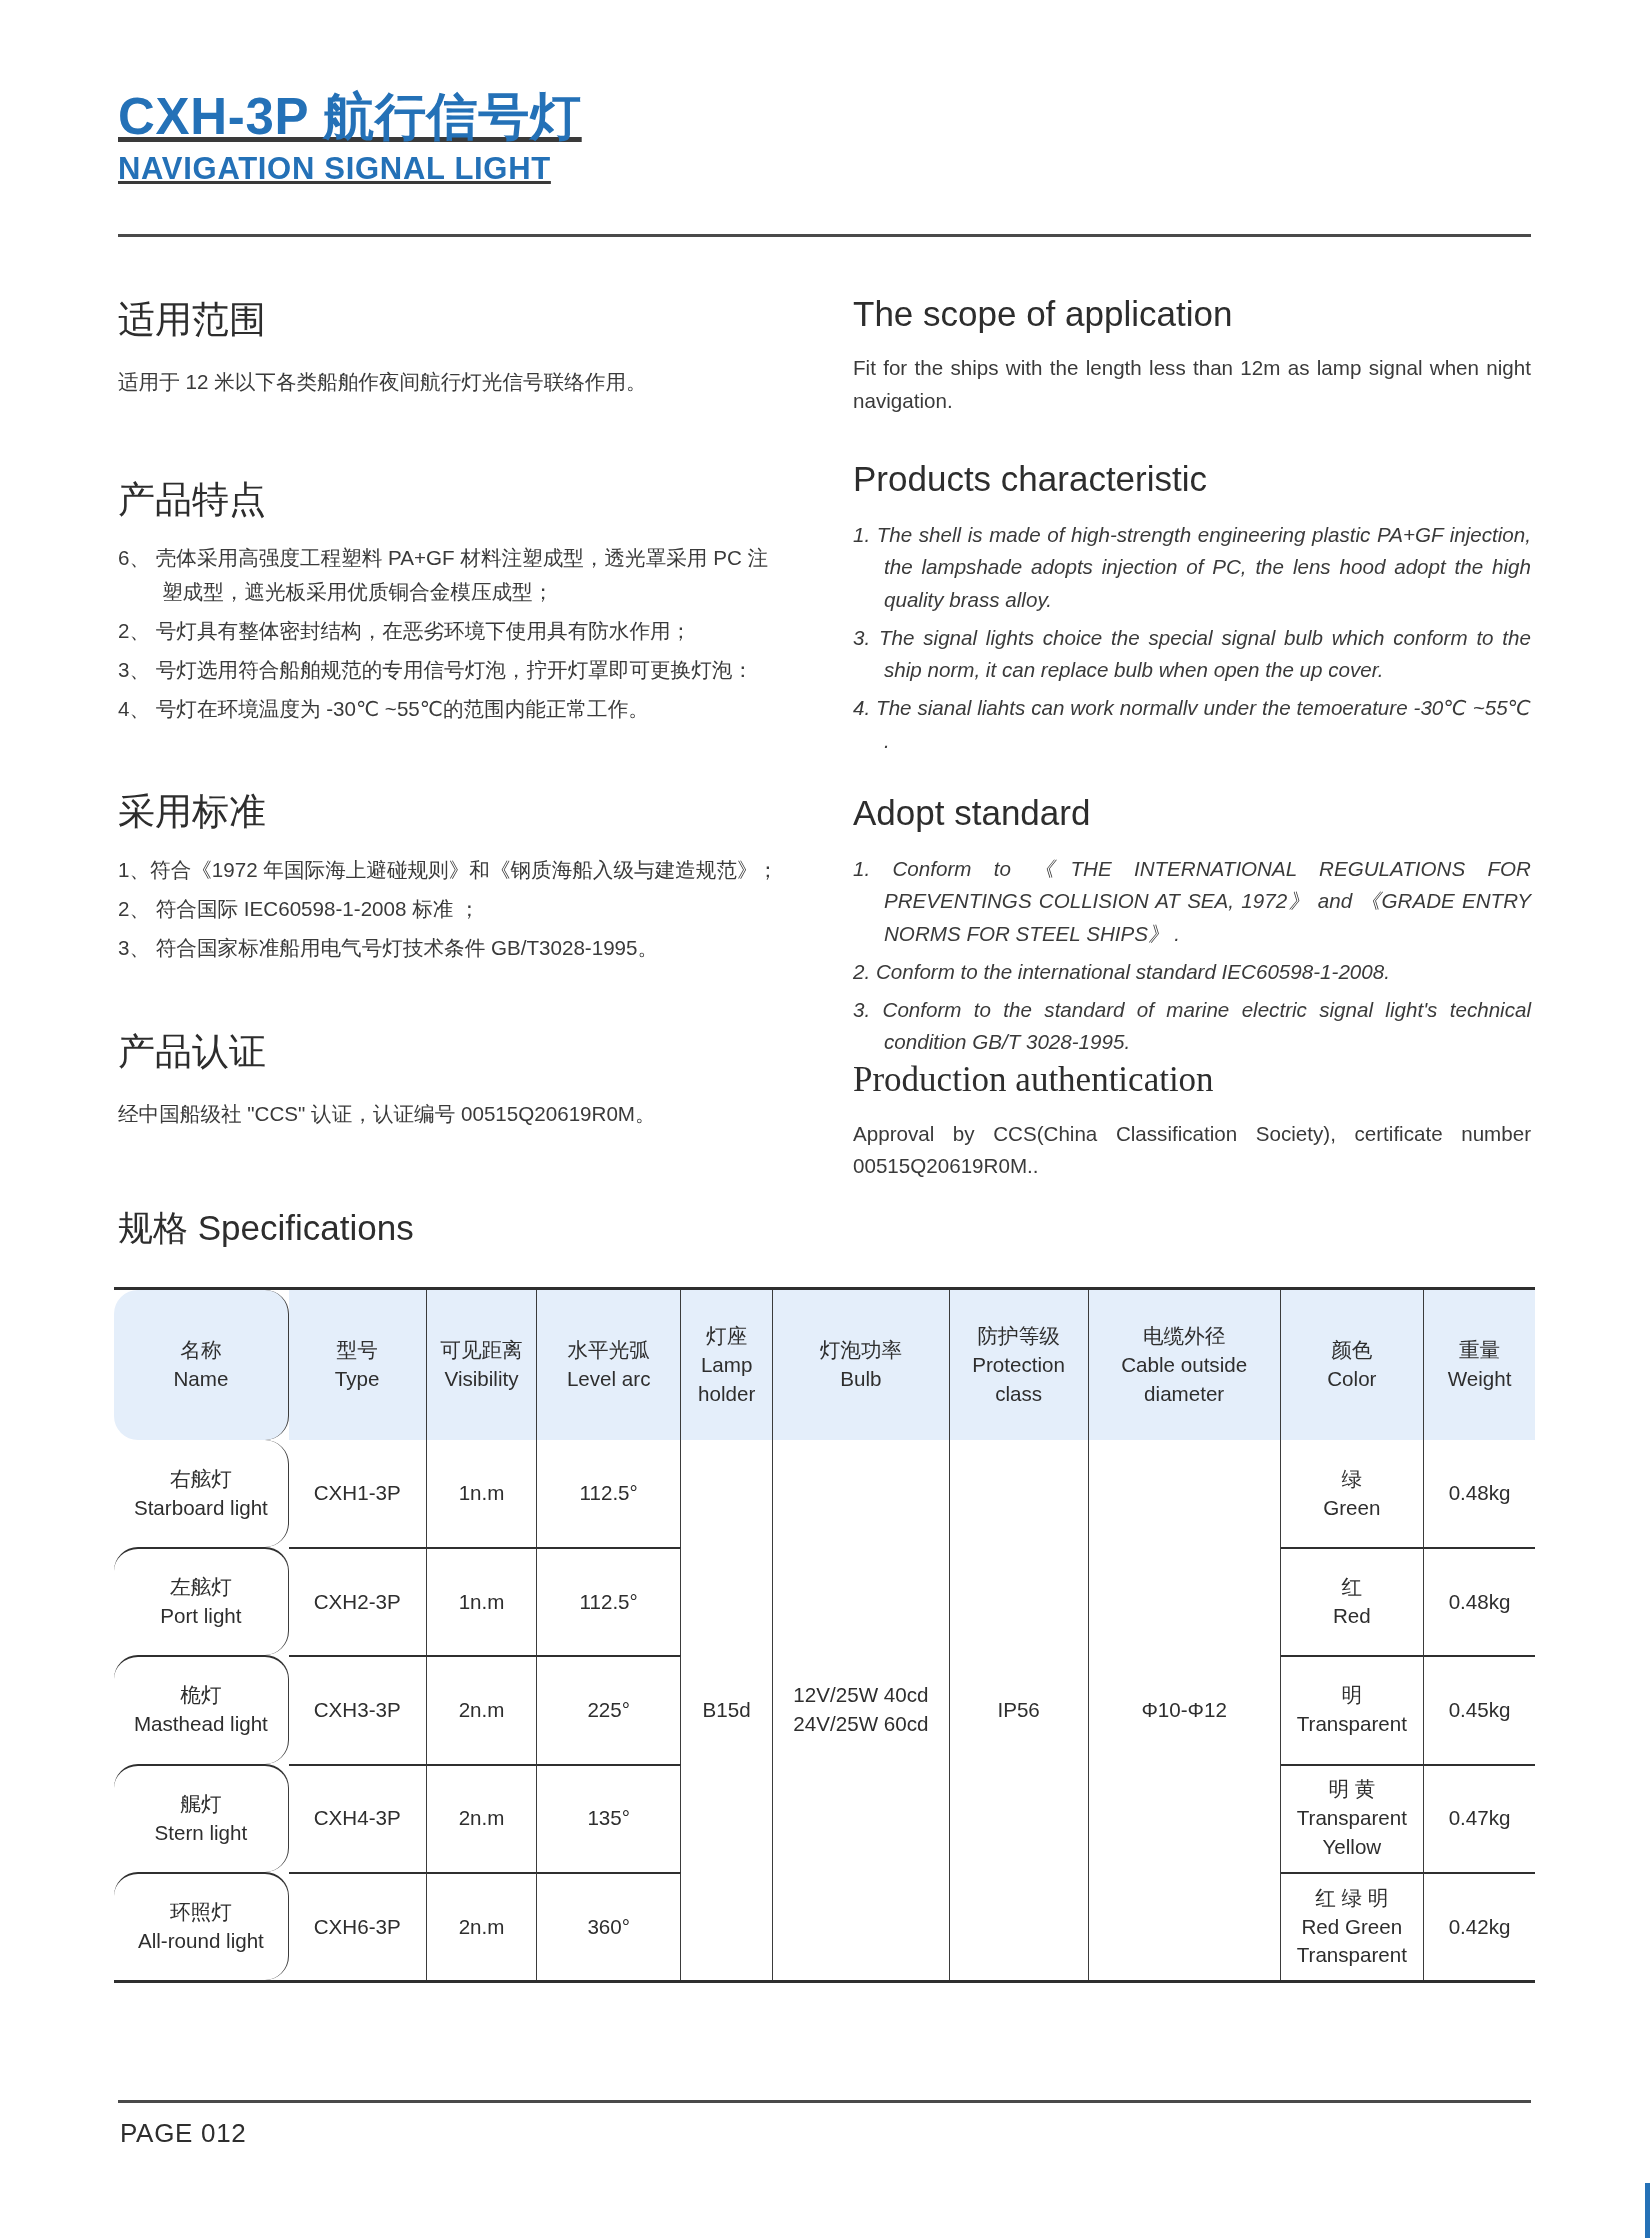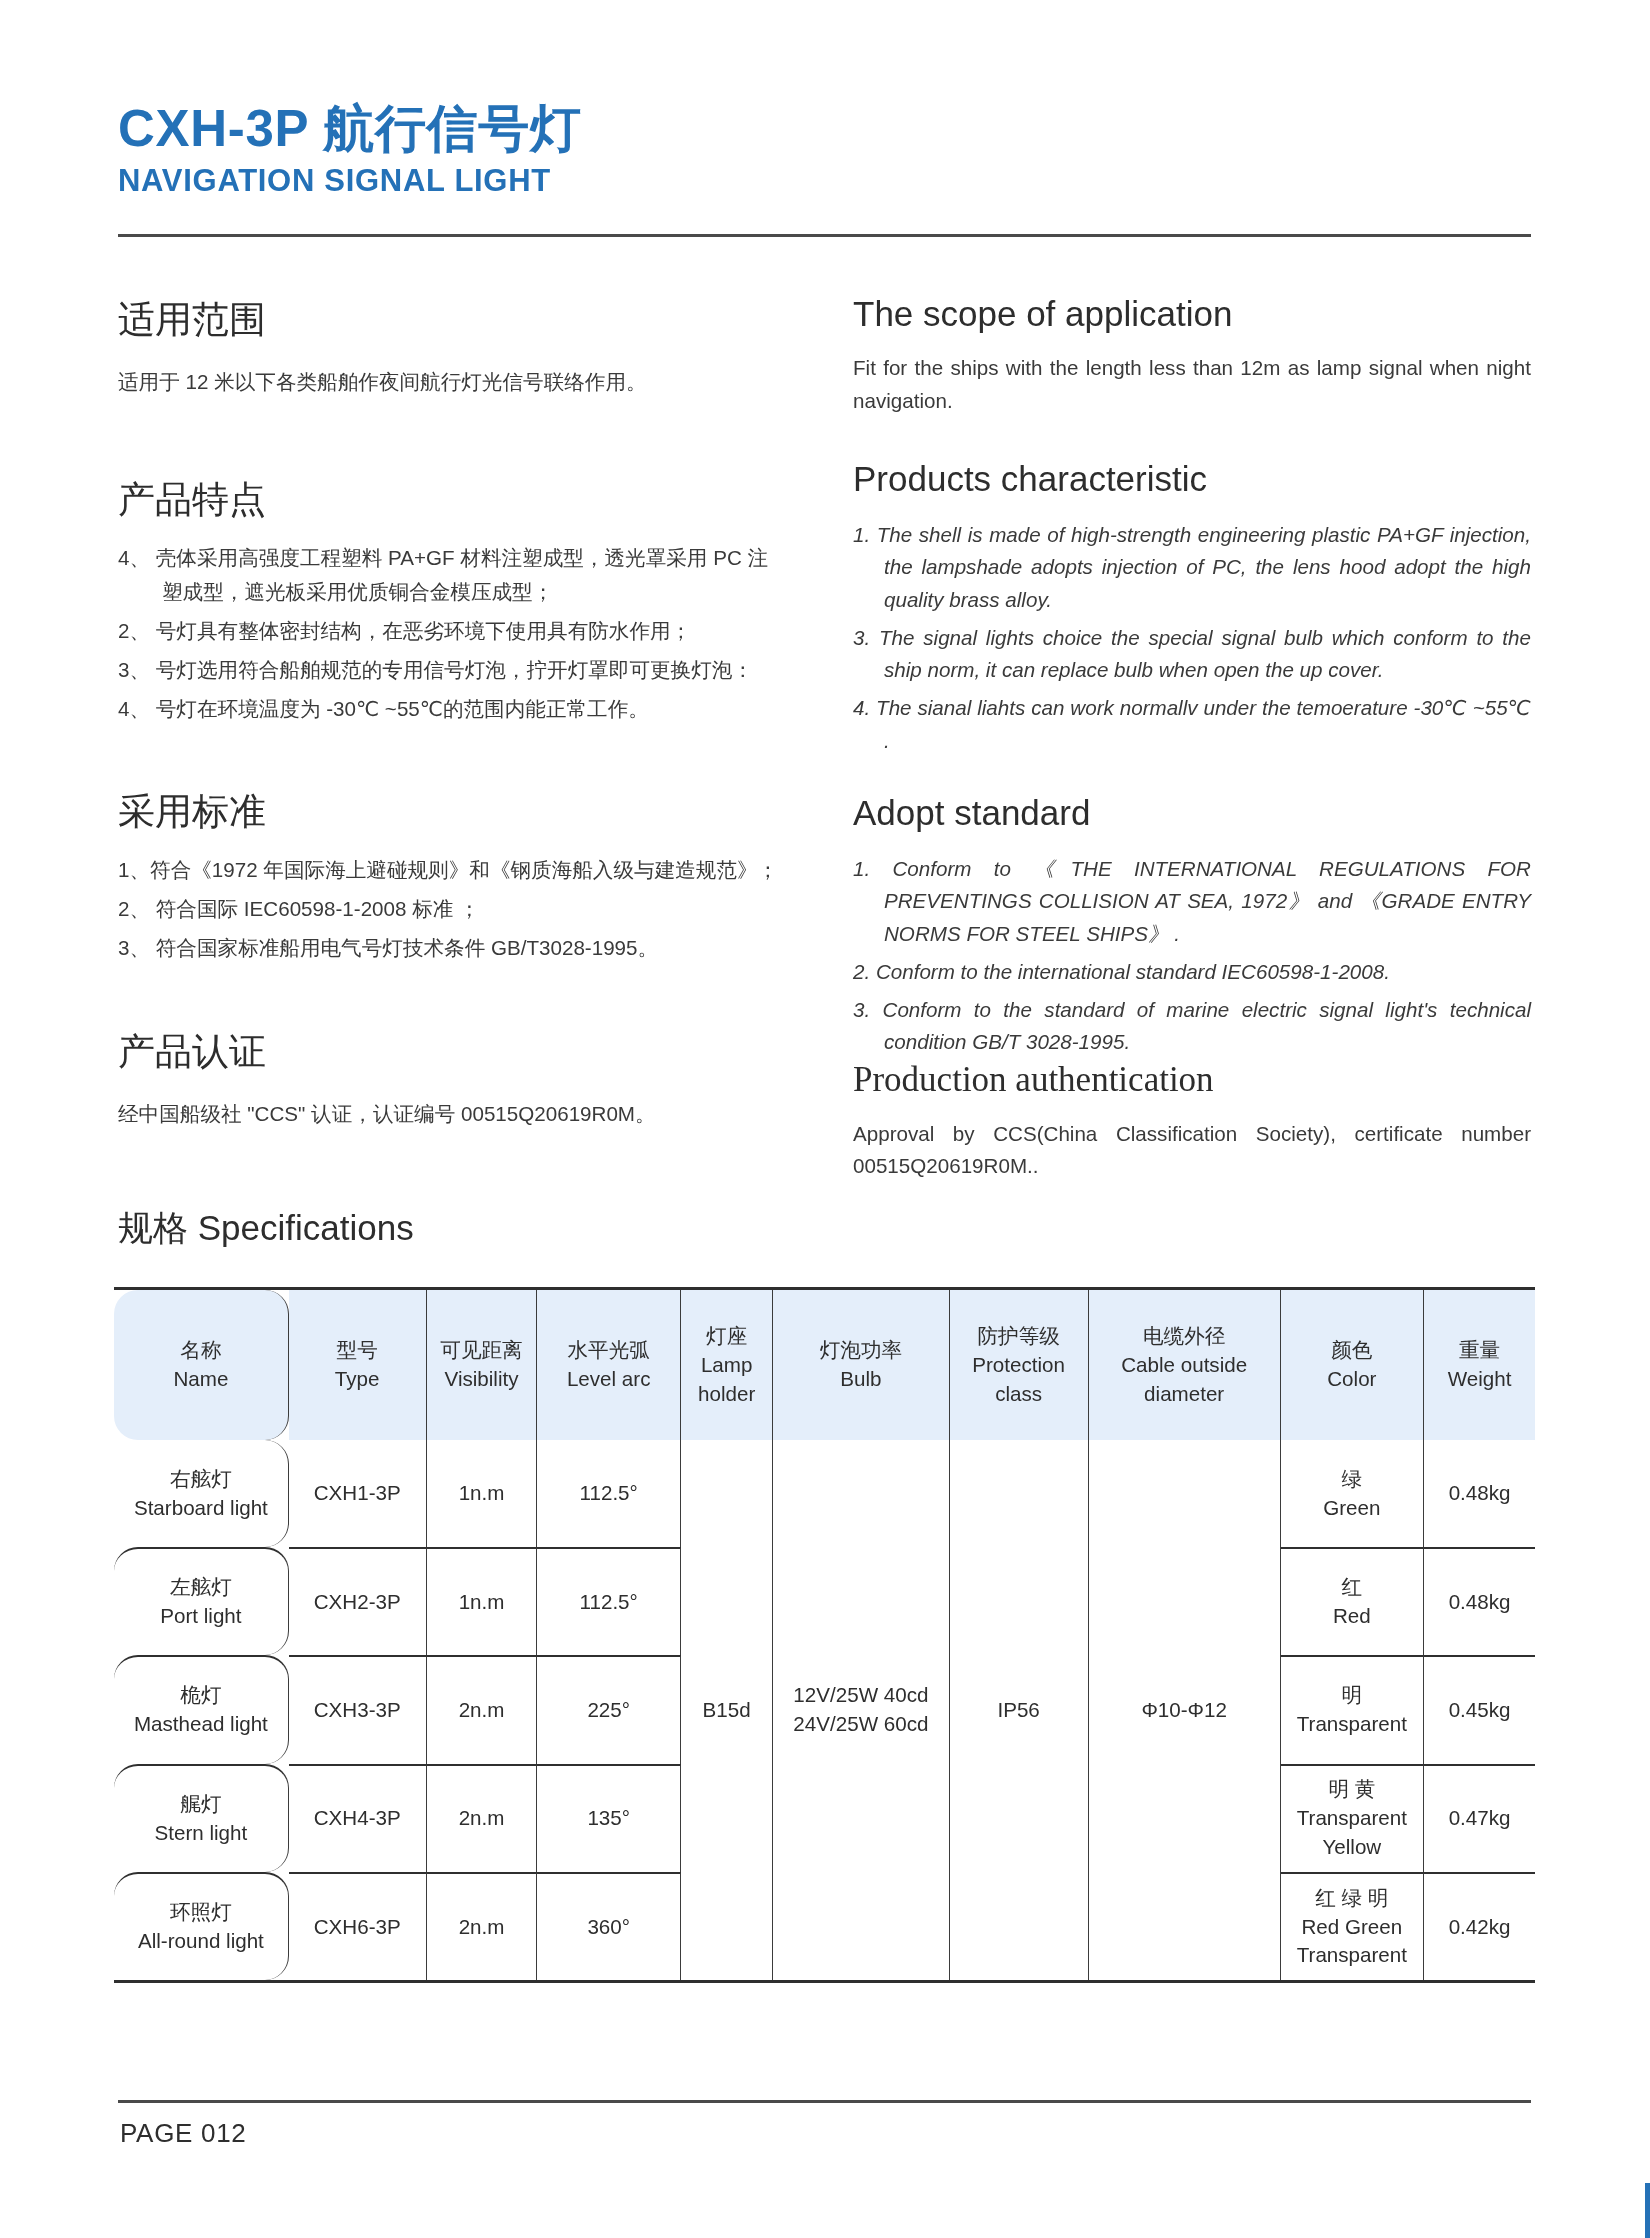--- a/index.html
+++ b/index.html
@@ -6,21 +6,21 @@
   .page{
     position:relative;
     width:1650px;
     height:2239px;
     background:#ffffff;
     font-family:"Liberation Sans","DejaVu Sans",sans-serif;
     color:#3a3a3a;
     overflow:hidden;
   }
   
-  .hdr{position:absolute;left:118px;top:100px;width:1413px;}
+  .hdr{position:absolute;left:118px;top:88px;width:1413px;text-decoration:underline;}
   .title-cn{font-size:51px;font-weight:bold;color:#2471b7;letter-spacing:0.7px;line-height:1.15;}
   .title-en{font-size:31px;font-weight:600;color:#2471b7;margin-top:4px;letter-spacing:0.7px;}
   .rule{position:absolute;left:118px;top:234px;width:1413px;height:2.7px;background:#4a4a4a;}
   
   .col-left{position:absolute;left:118px;top:298px;width:666px;}
   .col-right{position:absolute;left:853px;top:293px;width:678px;}
   .h-cn{font-size:37px;font-weight:500;color:#2d2d2d;line-height:1.2;margin:0;}
   .h-en{font-size:35px;font-weight:500;color:#2d2d2d;line-height:1.2;margin:0;}
   .body-cn{font-size:20.6px;line-height:1.62;color:#3a3a3a;margin-top:22.6px;}
   .body-en{font-size:20.6px;line-height:1.58;color:#3a3a3a;margin-top:17.3px;text-align:justify;}
@@ -69,21 +69,21 @@
     <div class="title-en">NAVIGATION SIGNAL LIGHT</div>
   </div>
   <div class="rule"></div>
 
   <div class="col-left">
     <h2 class="h-cn">适用范围</h2>
     <div class="body-cn">适用于 12 米以下各类船舶作夜间航行灯光信号联络作用。</div>
 
     <h2 class="h-cn sp2">产品特点</h2>
     <div class="list">
-      <div class="li-cn">4、 壳体采用高强度工程塑料 PA+GF 材料注塑成型，透光罩采用 PC 注塑成型，遮光板采用优质铜合金模压成型；</div>
+      <div class="li-cn">6、 壳体采用高强度工程塑料 PA+GF 材料注塑成型，透光罩采用 PC 注塑成型，遮光板采用优质铜合金模压成型；</div>
       <div class="li-cn">2、 号灯具有整体密封结构，在恶劣环境下使用具有防水作用；</div>
       <div class="li-cn">3、 号灯选用符合船舶规范的专用信号灯泡，拧开灯罩即可更换灯泡：</div>
       <div class="li-cn">4、 号灯在环境温度为 -30℃ ~55℃的范围内能正常工作。</div>
     </div>
 
     <h2 class="h-cn sp3">采用标准</h2>
     <div class="list">
       <div class="li-cn">1、符合《1972 年国际海上避碰规则》和《钢质海船入级与建造规范》；</div>
       <div class="li-cn">2、 符合国际 IEC60598-1-2008 标准 ；</div>
       <div class="li-cn">3、 符合国家标准船用电气号灯技术条件 GB/T3028-1995。</div>

